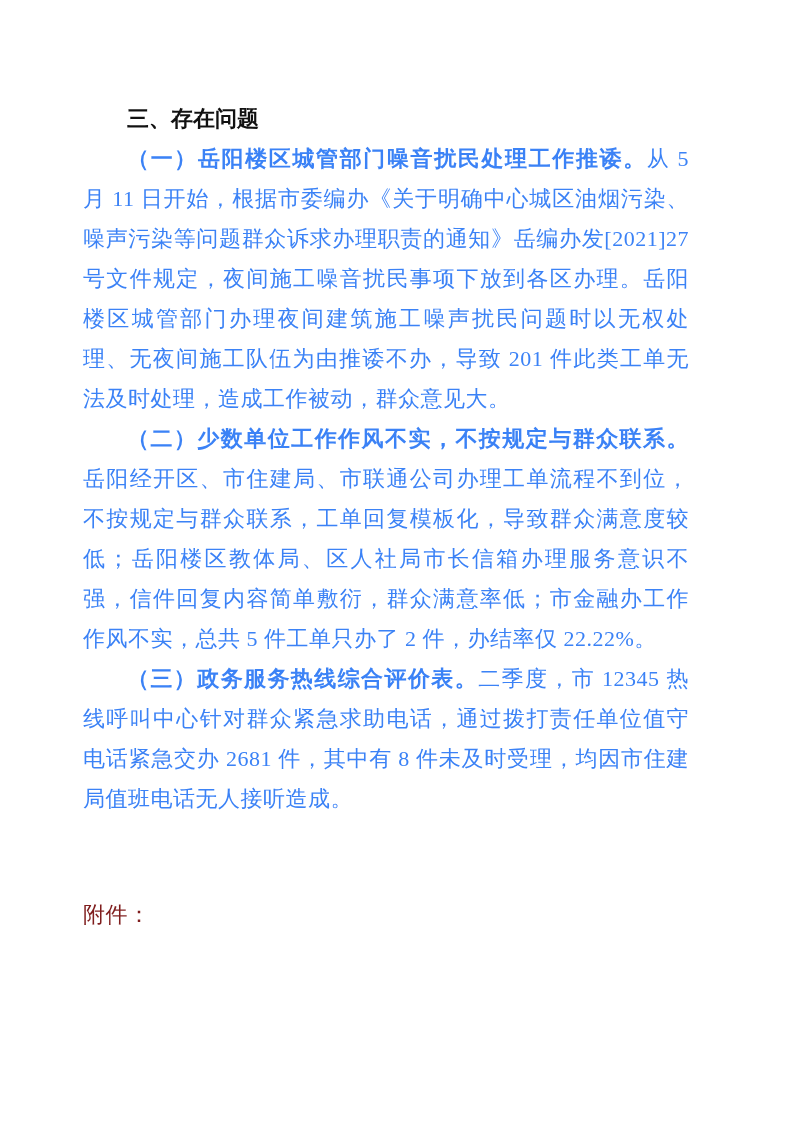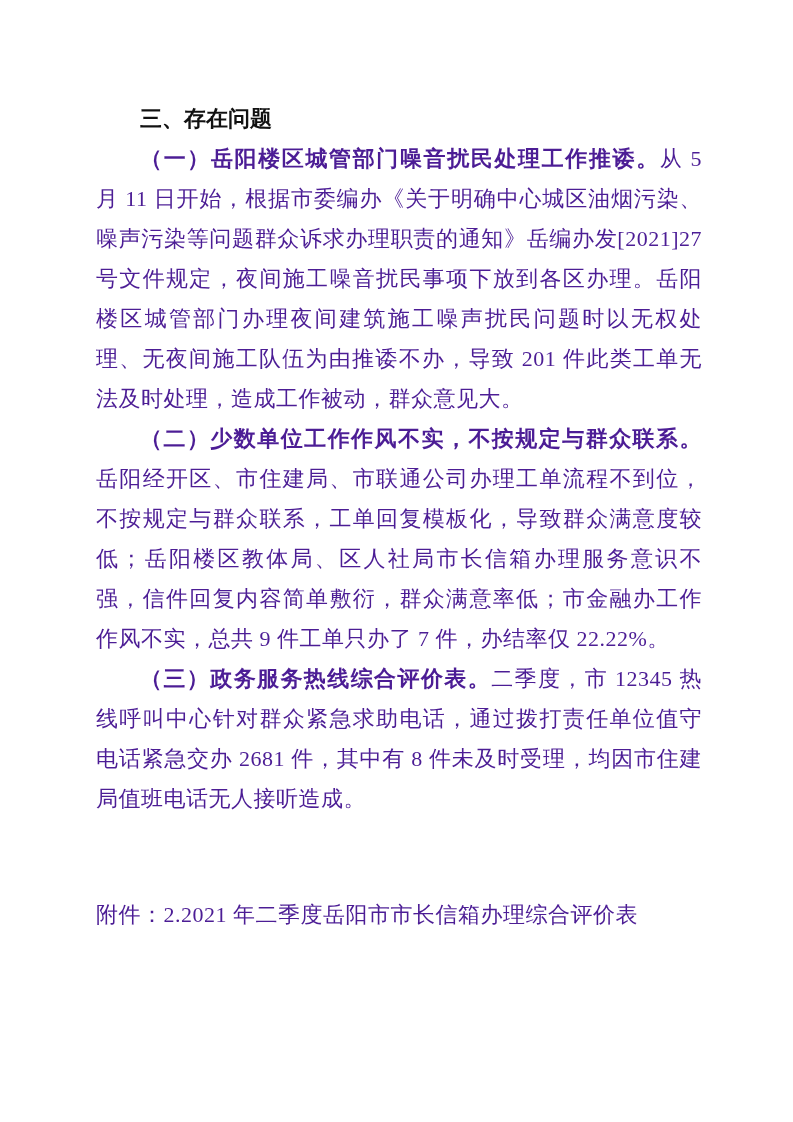--- a/index.html
+++ b/index.html
@@ -12,53 +12,53 @@
     position: relative;
     width: 793px;
     height: 1122px;
     background: #ffffff;
     overflow: hidden;
     font-family: "Liberation Serif", "DejaVu Serif", serif;
     color: #111111;
   }
   .content {
     position: absolute;
-    left: 96px;
+    left: 83px;
     top: 99px;
     width: 606px;
   }
   .section-heading {
     margin: 0;
     font-family: "Liberation Sans", "DejaVu Sans", sans-serif;
     font-weight: bold;
     font-size: 22px;
     line-height: 40px;
     text-indent: 2em;
     color: #111111;
   }
   .para {
     margin: 0;
     font-size: 22px;
     line-height: 40px;
     text-align: justify;
     text-indent: 2em;
     letter-spacing: 0.5px;
-    color: #4c1d95;
+    color: #3b82f6;
   }
   .para .lead {
     font-weight: bold;
   }
   .attachments {
     margin-top: 76px;
     display: flex;
     align-items: flex-start;
     font-size: 22px;
     line-height: 40px;
     letter-spacing: 0.5px;
-    color: #4c1d95;
+    color: #7f1d1d;
   }
   .att-label {
     white-space: nowrap;
     flex: 0 0 auto;
   }
   .att-items {
     flex: 1 1 auto;
   }
   .att-item {
     white-space: nowrap;
@@ -67,25 +67,24 @@
 </head>
 <body>
 
 <div class="page">
   <div class="content">
 
     <h2 class="section-heading">三、存在问题</h2>
 
     <p class="para"><span class="lead">（一）岳阳楼区城管部门噪音扰民处理工作推诿。</span><span>从 5 月 11 日开始，根据市委编办《关于明确中心城区油烟污染、噪声污染等问题群众诉求办理职责的通知》岳编办发[2021]27 号文件规定，夜间施工噪音扰民事项下放到各区办理。岳阳楼区城管部门办理夜间建筑施工噪声扰民问题时以无权处理、无夜间施工队伍为由推诿不办，导致 201 件此类工单无法及时处理，造成工作被动，群众意见大。</span></p>
 
-    <p class="para"><span class="lead">（二）少数单位工作作风不实，不按规定与群众联系。</span><span>岳阳经开区、市住建局、市联通公司办理工单流程不到位，不按规定与群众联系，工单回复模板化，导致群众满意度较低；岳阳楼区教体局、区人社局市长信箱办理服务意识不强，信件回复内容简单敷衍，群众满意率低；市金融办工作作风不实，总共 9 件工单只办了 7 件，办结率仅 22.22%。</span></p>
+    <p class="para"><span class="lead">（二）少数单位工作作风不实，不按规定与群众联系。</span><span>岳阳经开区、市住建局、市联通公司办理工单流程不到位，不按规定与群众联系，工单回复模板化，导致群众满意度较低；岳阳楼区教体局、区人社局市长信箱办理服务意识不强，信件回复内容简单敷衍，群众满意率低；市金融办工作作风不实，总共 5 件工单只办了 2 件，办结率仅 22.22%。</span></p>
 
     <p class="para"><span class="lead">（三）政务服务热线综合评价表。</span><span>二季度，市 12345 热线呼叫中心针对群众紧急求助电话，通过拨打责任单位值守电话紧急交办 2681 件，其中有 8 件未及时受理，均因市住建局值班电话无人接听造成。</span></p>
 
     <div class="attachments">
       <span class="att-label">附件：</span>
       <div class="att-items">
-        <div class="att-item">2.2021 年二季度岳阳市市长信箱办理综合评价表</div>
       </div>
     </div>
 
   </div>
 </div>
 
 </body></html>

